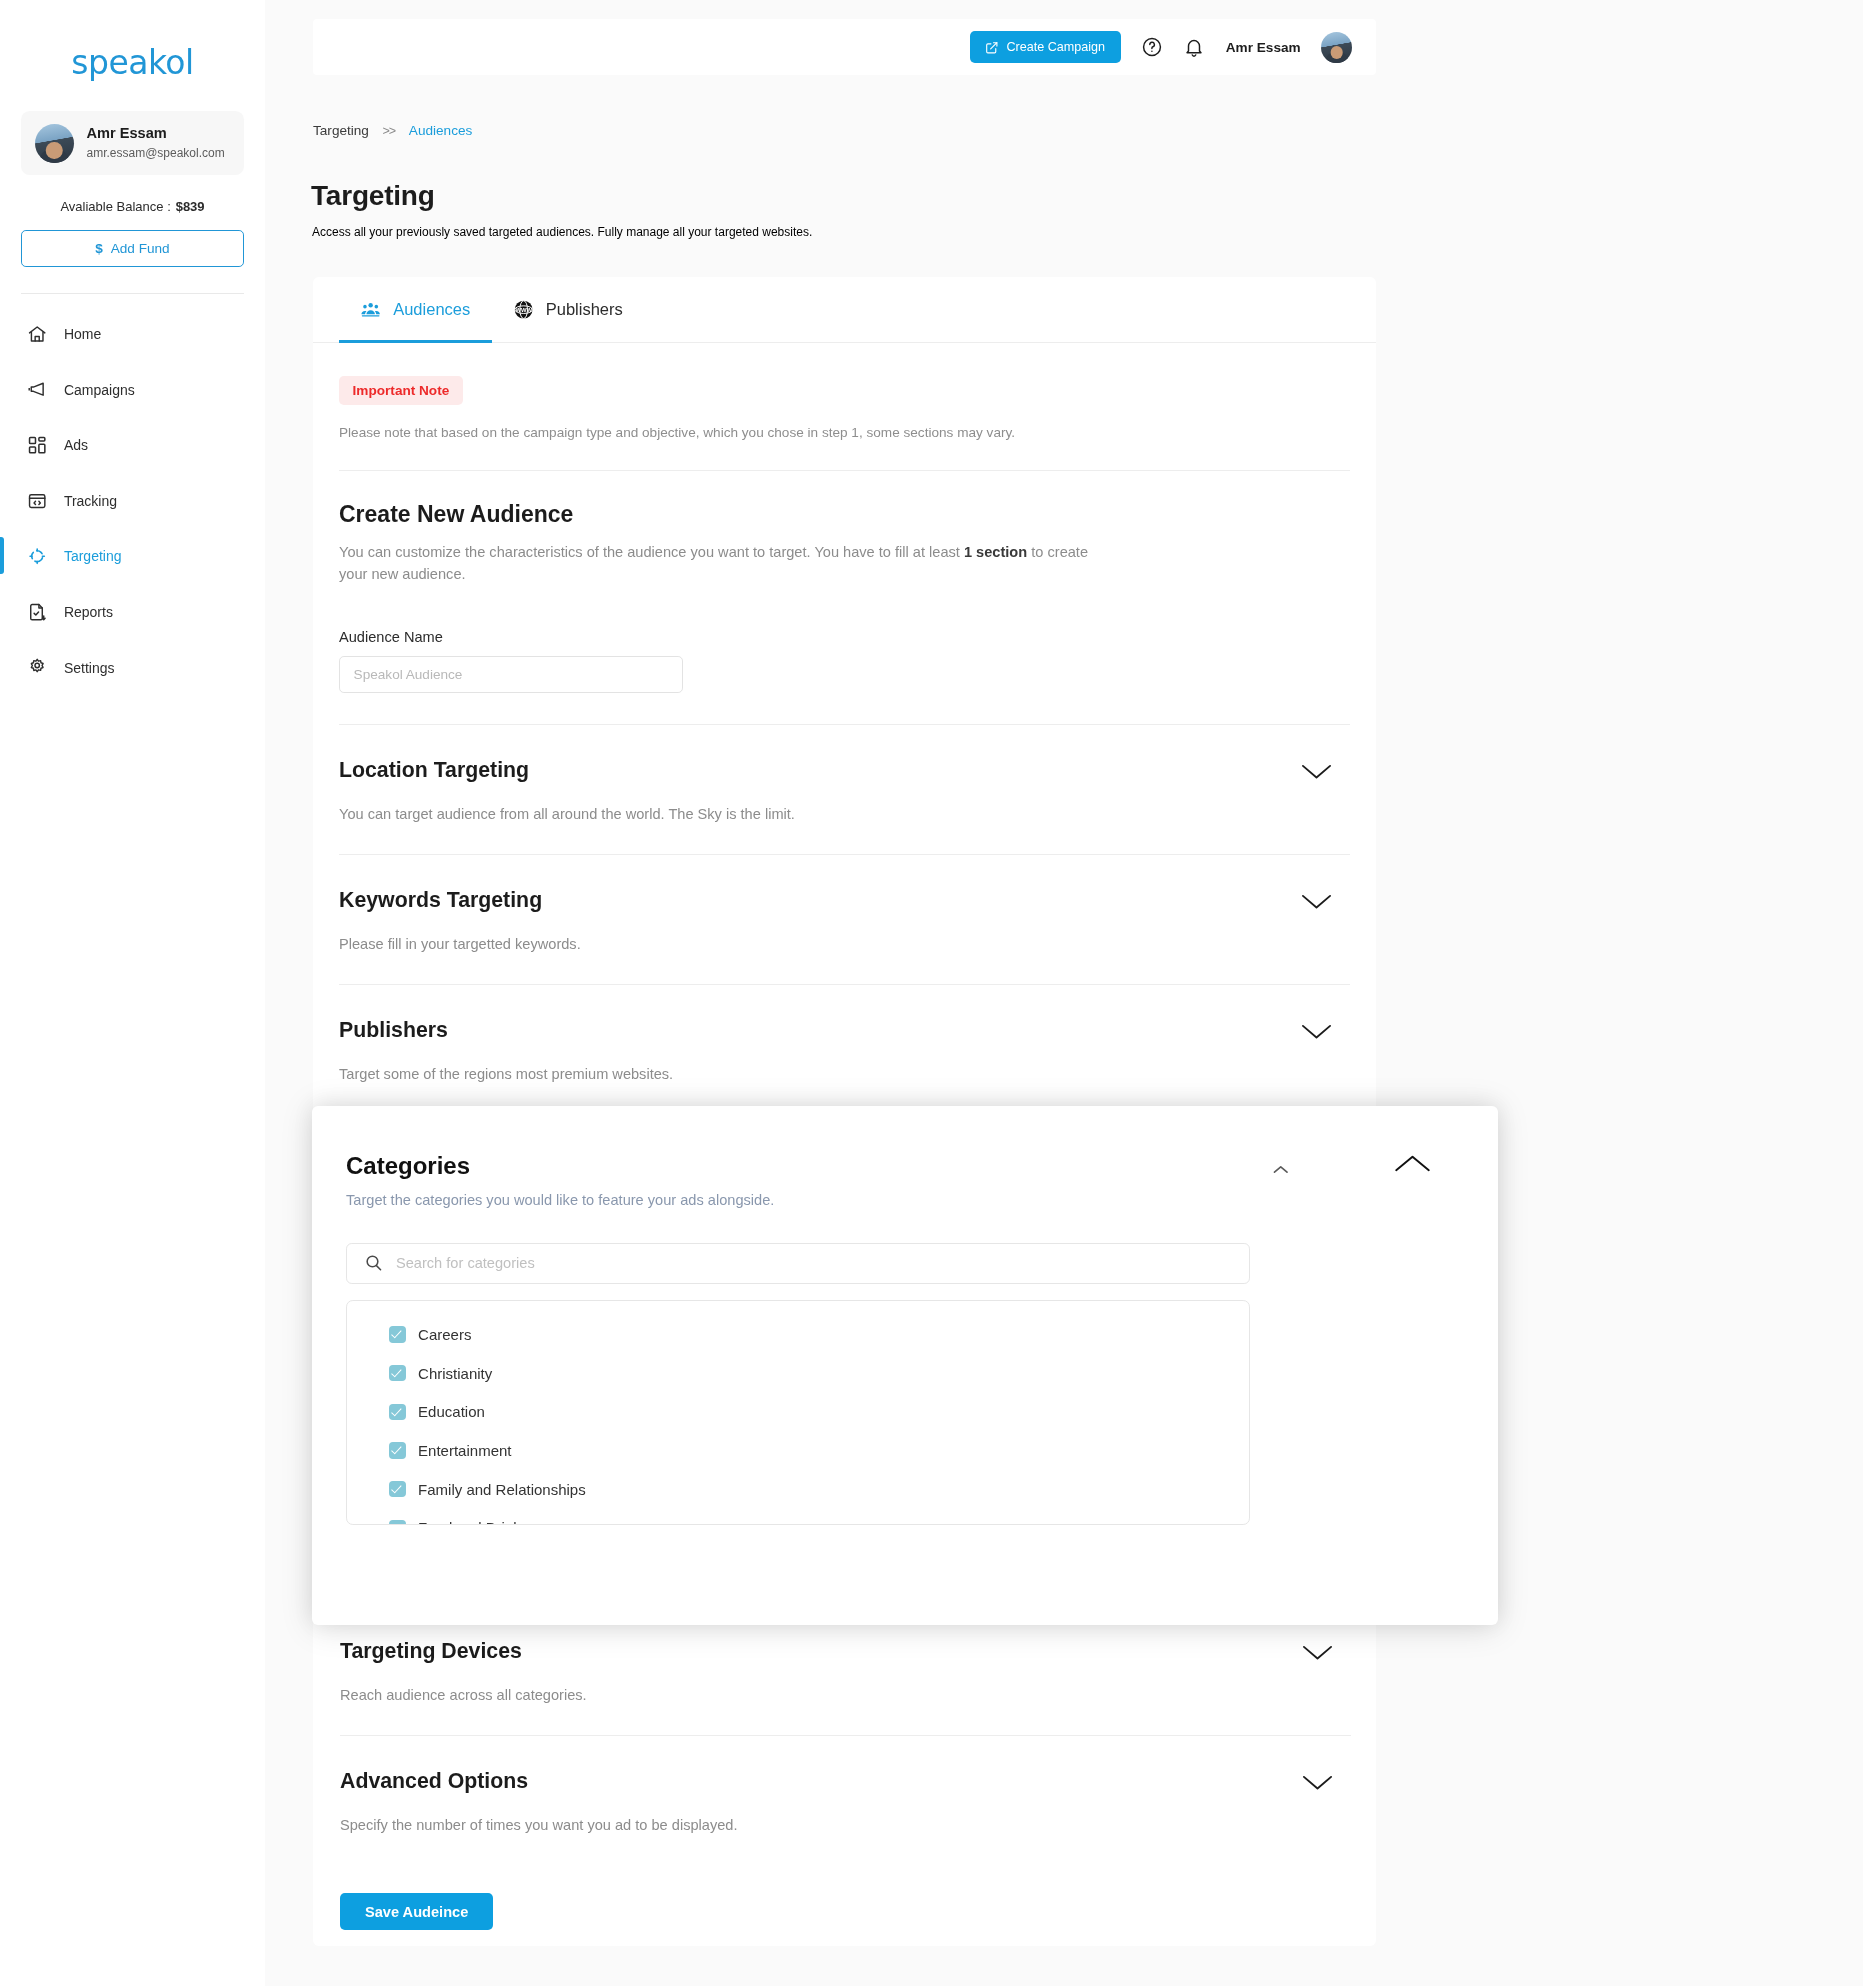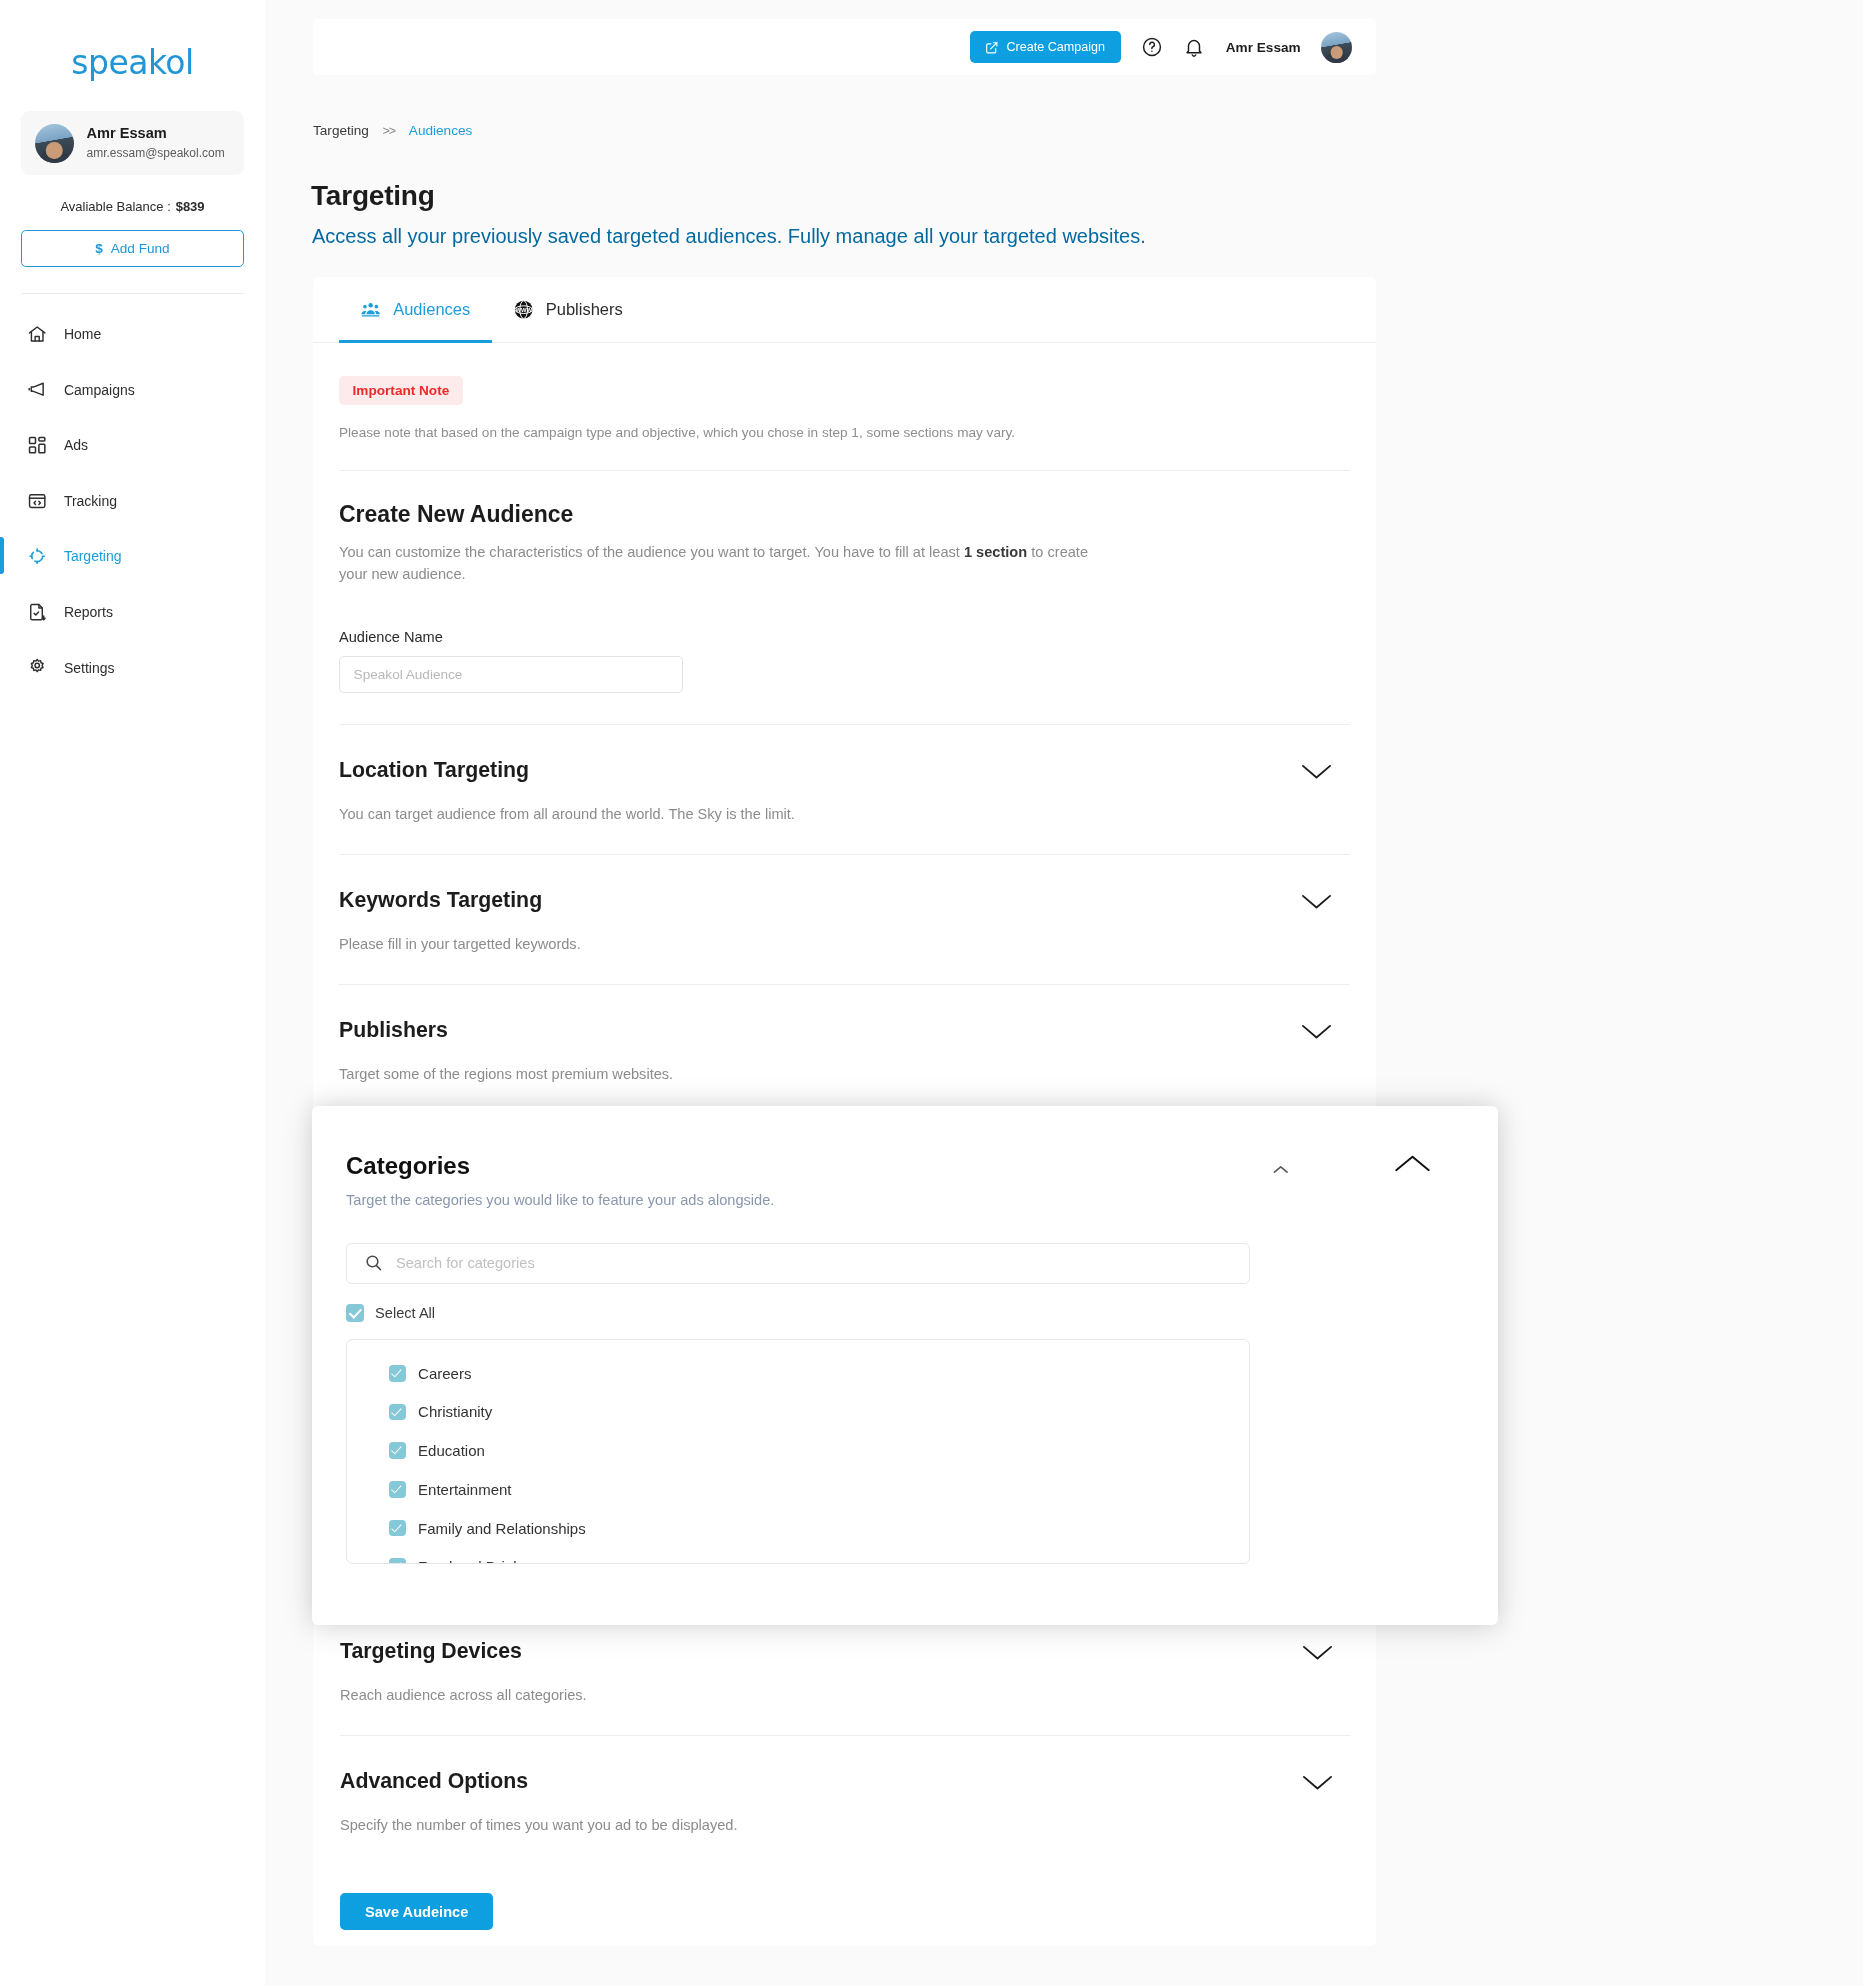--- a/index.html
+++ b/index.html
@@ -99,21 +99,21 @@
     font-size: 13.6px; color: #3b3b3b; display: flex; align-items: center; gap: 13.6px;
   }
   .breadcrumb .sep { color: #8a8a8a; font-size: 12.6px; letter-spacing: -1px; }
   .breadcrumb .current { color: #1b9ddb; cursor: pointer; }
   .page-title {
     position: absolute; left: 311px; top: 180px;
     font-size: 28px; font-weight: 700; color: #1c1c1c; letter-spacing: -0.2px;
   }
   .page-sub {
     position: absolute; left: 312px; top: 225px;
-    font-size: 20px; color: #0369a1;
+    font-size: 12px; color: #000000;
   }
 
   
   .main-card {
     position: absolute; left: 313px; top: 277px; width: 1063px; height: 1669px;
     background: #ffffff; border-radius: 5.8px;
   }
   .tabs {
     display: flex; align-items: center; gap: 0; height: 66px;
     border-bottom: 1px solid #ededed; padding-left: 26px;
@@ -437,24 +437,20 @@
         </svg>
 
       <div class="cat-search-wrap">
         <svg class="search-ico" viewBox="0 0 24 24" fill="none" stroke="#4a4a4a" stroke-width="1.9" stroke-linecap="round">
             <circle cx="10.5" cy="10.5" r="6.6"></circle>
             <path d="M15.4 15.6 20.5 20.7"></path>
           </svg>
         <input class="cat-search" type="text" placeholder="Search for categories" style="">
       </div>
 
-      <div class="select-all-row">
-        <span class="cbx"></span>
-        <span class="lbl">Select All</span>
-      </div>
 
       <div class="cat-list">
         <div class="cat-item">
           <span class="cbx small"></span>
           <span class="lbl">Careers</span>
         </div>
         <div class="cat-item">
           <span class="cbx small"></span>
           <span class="lbl">Christianity</span>
         </div>

